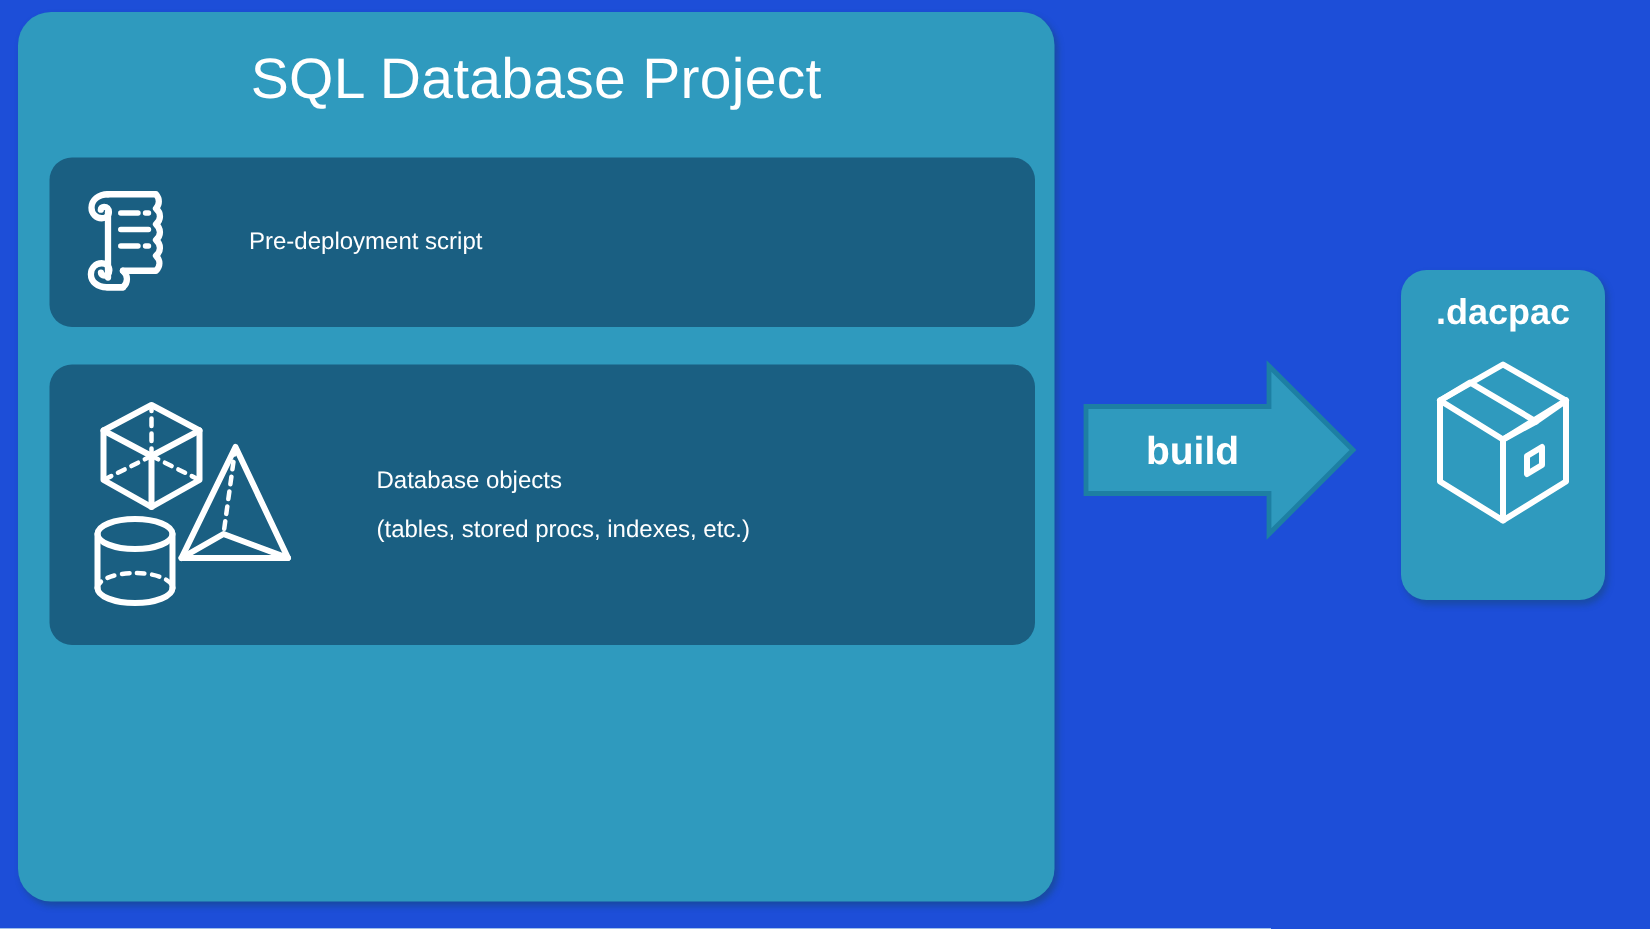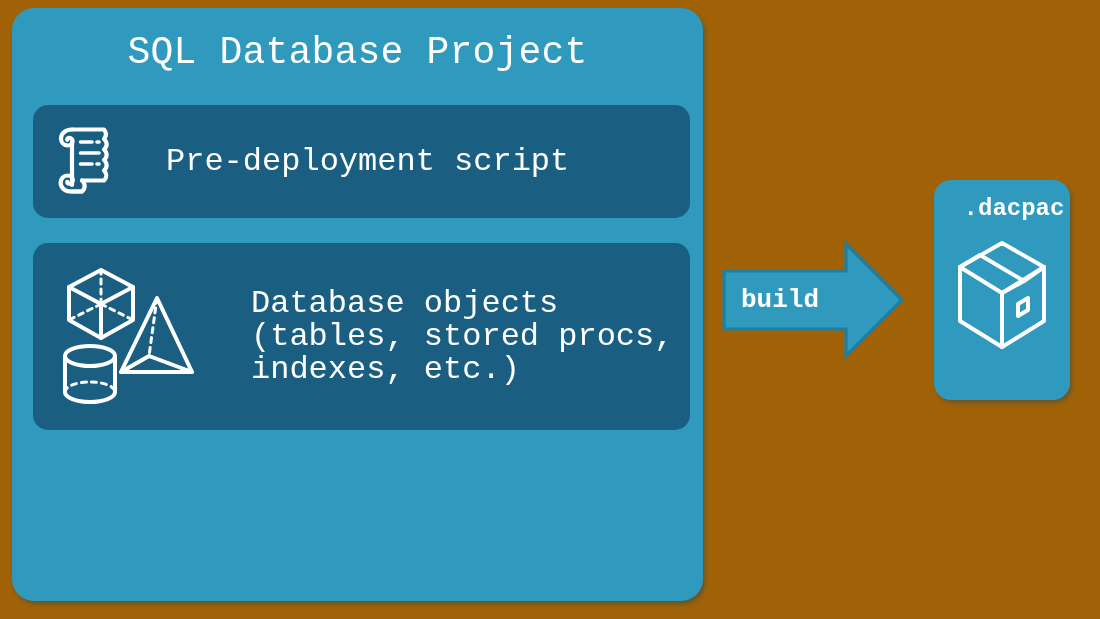--- a/index.html
+++ b/index.html
@@ -9,22 +9,21 @@
     height: 619px;
     background: #ffffff;
     font-family: "Liberation Sans", sans-serif;
     overflow: hidden;
   }
 
   #stage {
     position: relative;
     width: 1100px;
     height: 619px;
-    background: #a16207;
-    font-family: Liberation Mono, monospace;
+    background: #1d4ed8;
   }
 
   
   .project-card {
     position: absolute;
     left: 12px;
     top: 8px;
     width: 691px;
     height: 593px;
     background: #2f9abe;
@@ -63,42 +62,42 @@
   .panel-icon {
     flex: 0 0 auto;
     margin-left: 19px;
     display: flex;
     align-items: center;
     justify-content: center;
   }
 
   .panel-text {
     color: #ffffff;
-    font-size: 32px;
+    font-size: 16px;
     font-weight: 400;
     line-height: 33px;
     margin-left: 42px;
     white-space: pre-line;
   }
 
   .panel-objs .panel-text { }
   .panel-objs .panel-icon { margin-left: 16px; }
 
   
   .build-arrow {
     position: absolute;
     left: 722px;
     top: 240px;
     width: 182px;
     height: 120px;
   }
 
   .build-label {
     position: absolute;
-    left: 720px;
+    left: 735px;
     top: 280px;
     width: 120px;
     text-align: center;
     color: #ffffff;
     font-size: 26px;
     font-weight: 700;
     line-height: 40px;
     white-space: nowrap;
     pointer-events: none;
   }
@@ -110,21 +109,21 @@
     top: 180px;
     width: 136px;
     height: 220px;
     background: #2f9abe;
     border-radius: 17px;
     box-shadow: 2px 3px 4px rgba(20, 70, 95, 0.40);
   }
 
   .dacpac-title {
     position: absolute;
-    left: 12px;
+    left: 0;
     top: 13px;
     width: 136px;
     text-align: center;
     color: #ffffff;
     font-size: 24px;
     font-weight: 700;
     line-height: 32px;
     white-space: nowrap;
   }
 

